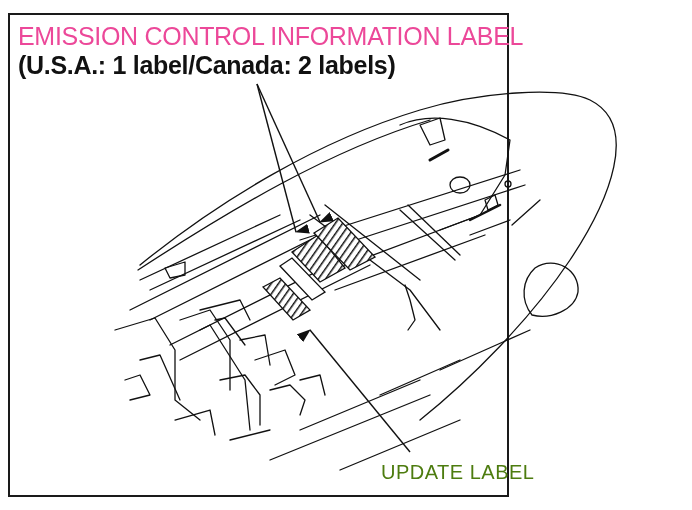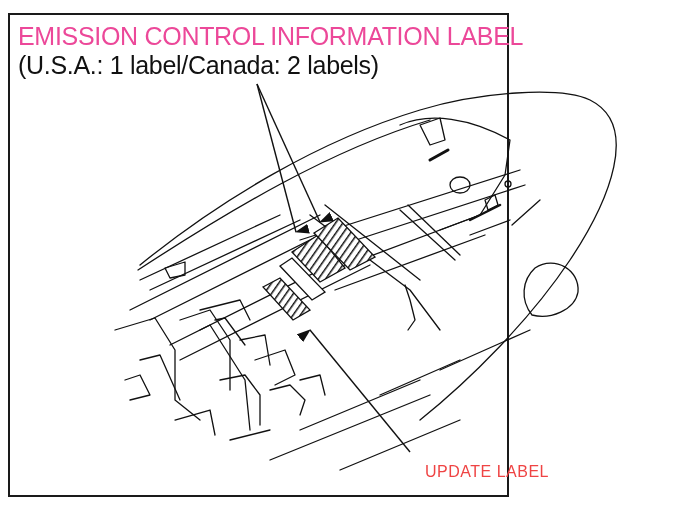--- a/index.html
+++ b/index.html
@@ -1,20 +1,20 @@
 <!DOCTYPE html>
 <html><head>
   <meta charset="utf-8">
   <style>
     html, body { margin: 0; padding: 0; background: #ffffff; }
     body { width: 692px; height: 510px; position: relative; overflow: hidden; font-family: "Liberation Sans", sans-serif; }
     .border { position: absolute; left: 8px; top: 13px; width: 501px; height: 484px; border: 2px solid #1a1a1a; box-sizing: border-box; }
     .title { position: absolute; left: 18px; top: 22px; font-size: 25px; line-height: 28px; color: #ec4899; letter-spacing: -0.3px; white-space: nowrap; }
-    .title-line2 { position: absolute; left: 18px; top: 51px; font-size: 25px; line-height: 28px; color: #111; letter-spacing: -0.3px; white-space: nowrap; }
-    .update { position: absolute; left: 381px; top: 458px; font-size: 16px; line-height: 28px; color: #ef4444; letter-spacing: 0.5px; white-space: nowrap; margin-left: 44px; }
+    .title-line2 { position: absolute; left: 18px; top: 51px; font-size: 25px; line-height: 28px; color: #111; letter-spacing: -0.3px; white-space: nowrap; font-weight: bold; }
+    .update { position: absolute; left: 381px; top: 458px; font-size: 20px; line-height: 28px; color: #4d7c0f; letter-spacing: 0.5px; white-space: nowrap; }
     svg.drawing { position: absolute; left: 0; top: 0; }
   </style>
 </head>
 <body>
 
 <div class="border"></div>
 
 <div class="title">EMISSION CONTROL INFORMATION LABEL</div>
 <div class="title-line2">(U.S.A.: 1 label/Canada: 2 labels)</div>
 <div class="update">UPDATE LABEL</div>

